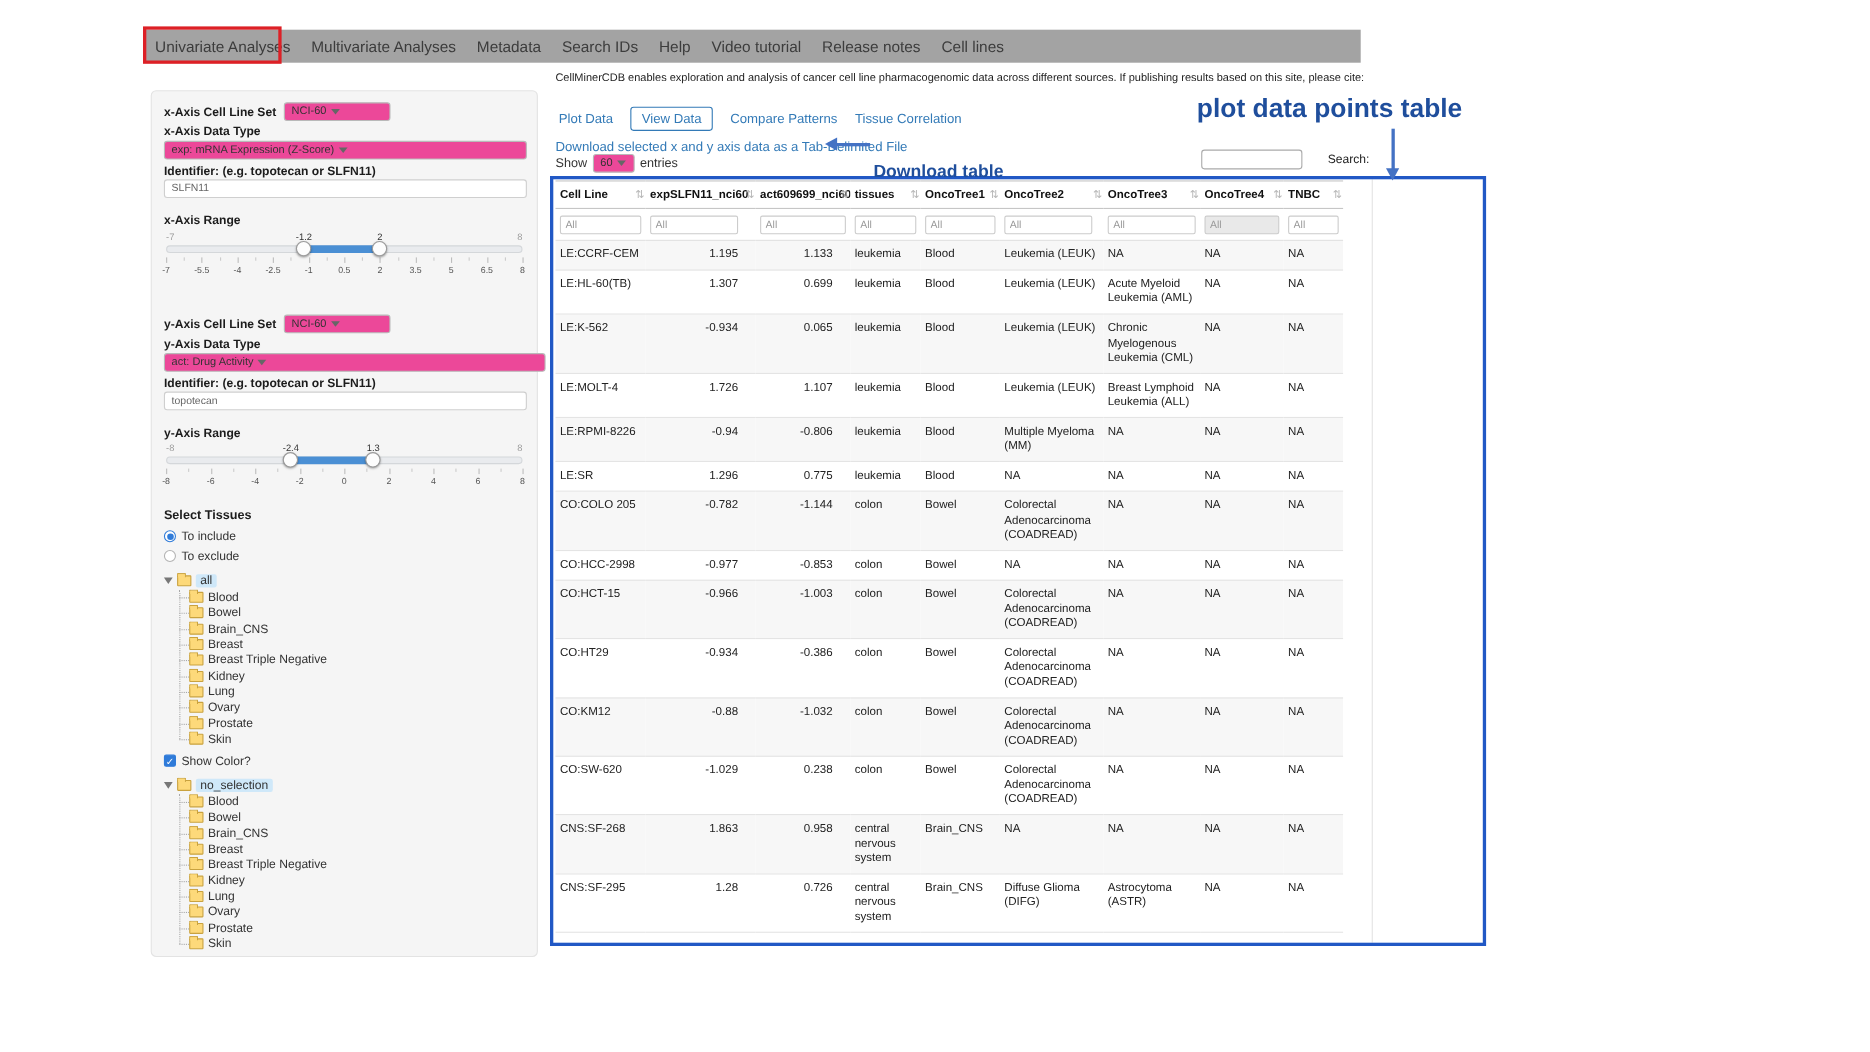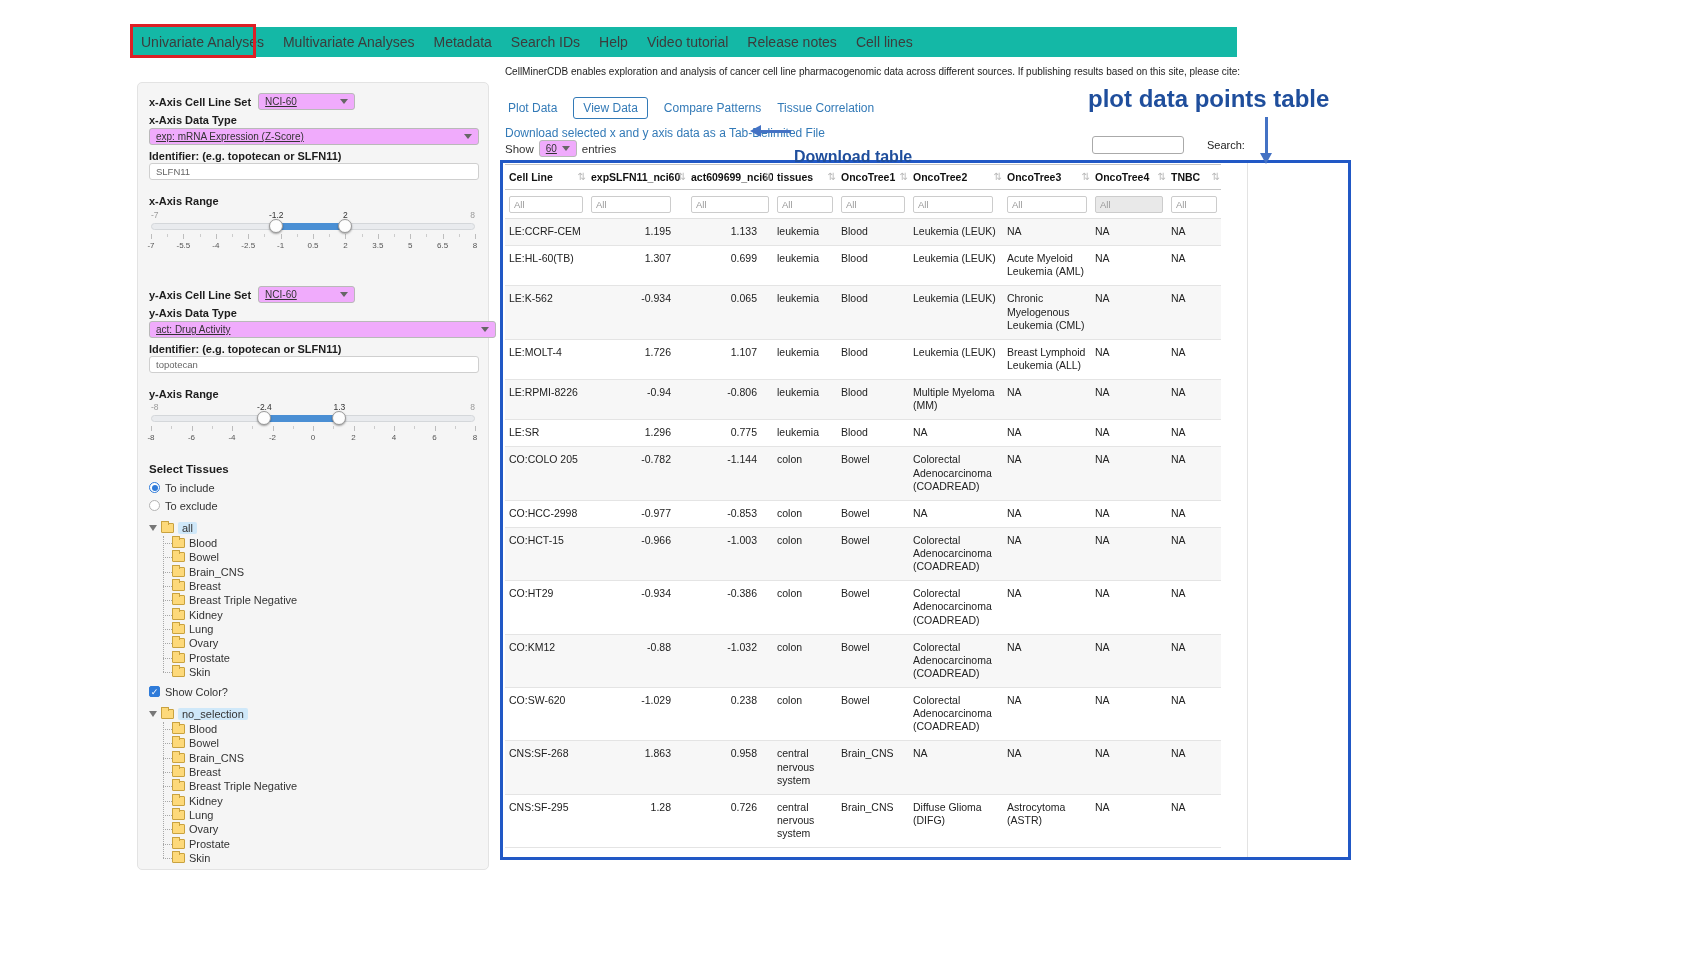--- a/index.html
+++ b/index.html
@@ -1,32 +1,32 @@
 <!DOCTYPE html>
 <html><head>
 <meta charset="utf-8">
 <style>
   * { margin:0; padding:0; box-sizing:border-box; }
   html,body { width:1700px; height:956px; background:#fff; font-family:"Liberation Sans", sans-serif; color:#333; overflow:hidden; }
   .page { position:relative; width:1700px; height:956px; }
 
   
-  .navbar { position:absolute; left:130px; top:27px; width:1107px; height:30px; background:#14b8a6;
+  .navbar { position:absolute; left:130px; top:27px; width:1107px; height:30px; background:#a3a3a3;
             display:flex; align-items:center; gap:19px; padding-left:11px; }
   .nav-item { font-size:14px; color:#3c3c3c; white-space:nowrap; cursor:pointer; }
   .red-box { position:absolute; left:130px; top:24px; width:126px; height:34px; border:3px solid #dd2026; z-index:40; }
 
   
   .sidebar { position:absolute; left:137px; top:70px; width:352px; height:788px; background:#f5f5f5;
              border:1px solid #e3e3e3; border-radius:5px;margin-top:12px; }
   .sb { position:absolute; left:11px; width:330px; }
   .lbl { font-weight:bold; font-size:11px; color:#1c1c1c; }
   .inline-row { display:flex; align-items:center; gap:7px; }
-  .sel { background:#f0abfc; border:1px solid #b9b9b9; border-radius:3px; height:17px;
-         display:flex; align-items:center; justify-content:space-between; padding:0 6px; font-size:10px; color:#333;text-decoration:underline; }
+  .sel { background:#ec4899; border:1px solid #b9b9b9; border-radius:3px; height:17px;
+         display:flex; align-items:center; justify-content:flex-start; padding:0 6px; font-size:10px; color:#333; }
   .caret { width:0; height:0; border-left:4px solid transparent; border-right:4px solid transparent; border-top:5px solid #666; flex:none; margin-left:4px; }
   .text-input { width:330px; height:17px; border:1px solid #cfcfcf; border-radius:3px; background:#fff;
                 font-size:9.5px; color:#666; padding:0 6px; font-family:"Liberation Sans", sans-serif; }
 
   
   .slider { position:absolute; left:13px; width:324px; height:48px; }
   .s-endlab { position:absolute; top:0; font-size:8.5px; color:#9a9a9a; }
   .s-endlab.right { right:0; }
   .s-hlab { position:absolute; top:0; font-size:8.5px; color:#333; transform:translateX(-50%); }
   .s-track { position:absolute; left:0; right:0; top:13px; height:7px; background:#e9ebee; border:1px solid #d4d7da; border-radius:4px; }

